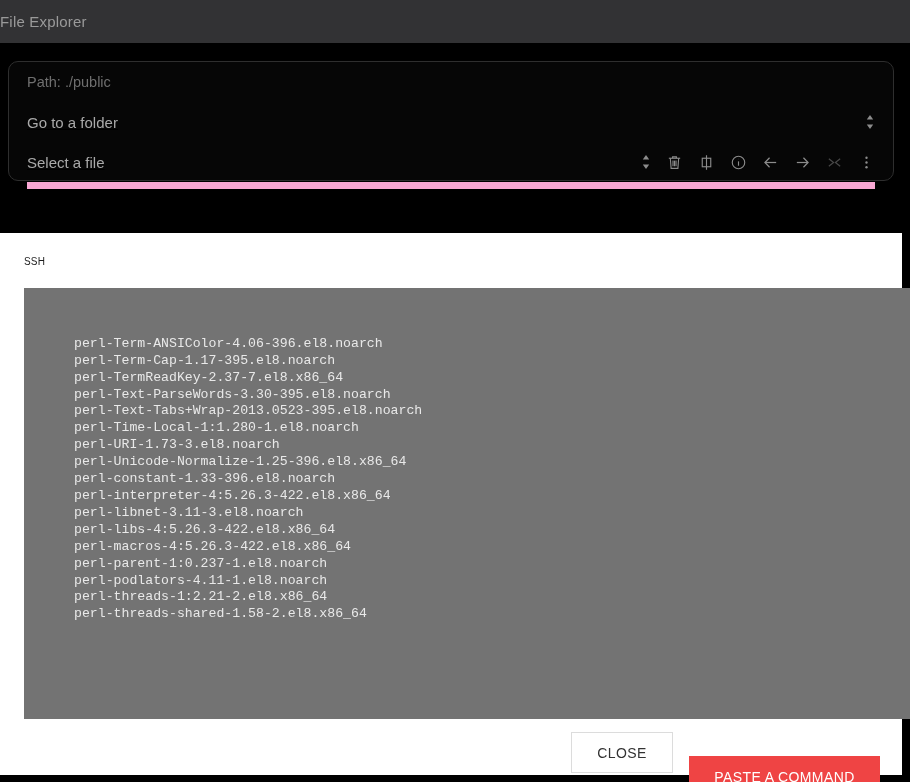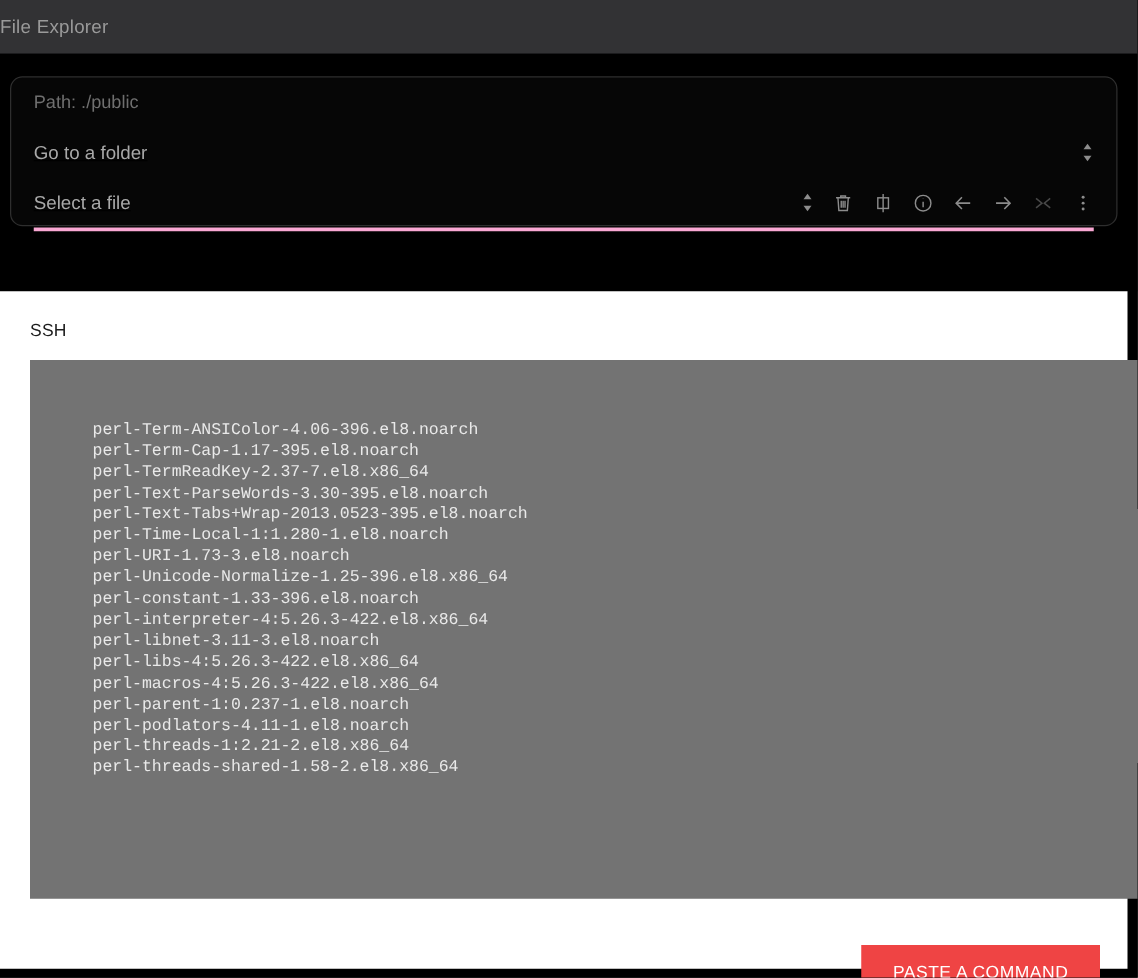--- a/index.html
+++ b/index.html
@@ -66,21 +66,21 @@
     font-size: 14.5px;
   }
   .field-row {
     height: 40px;
     display: flex;
     align-items: center;
     justify-content: space-between;
     text-decoration: underline;
   }
   .field-row.bordered {
-    border-bottom: 3px solid #f9a8d4;
+    border-bottom: 7px solid #f9a8d4;
   }
   .field-label {
     color: #a9a9a9;
     font-size: 15px;
   }
   .field-actions {
     display: flex;
     align-items: center;
     gap: 14px;
   }
@@ -100,21 +100,21 @@
   .ssh-dialog {
     position: absolute;
     left: 0; top: 233px;
     width: 902px;
     height: 542px;
     background: #ffffff;
   }
   .ssh-title {
     position: absolute;
     left: 24px; top: 23px;
-    font-size: 14px;
+    font-size: 10px;
     color: #1d1d1d;
     letter-spacing: 0.2px;
   }
 
   .terminal {
     position: absolute;
     left: 24px; top: 55px;
     width: 910px;
     height: 407px;
     background: #737373;
@@ -272,18 +272,19 @@
         
         
         
         
         
         
       </div>
     </div>
 
     <div class="ssh-actions">
+      <button class="btn btn-close">CLOSE</button>
       <button class="btn btn-paste">PASTE A COMMAND</button>
     </div>
 
   </div>
 
 </div>
 
 </body></html>

